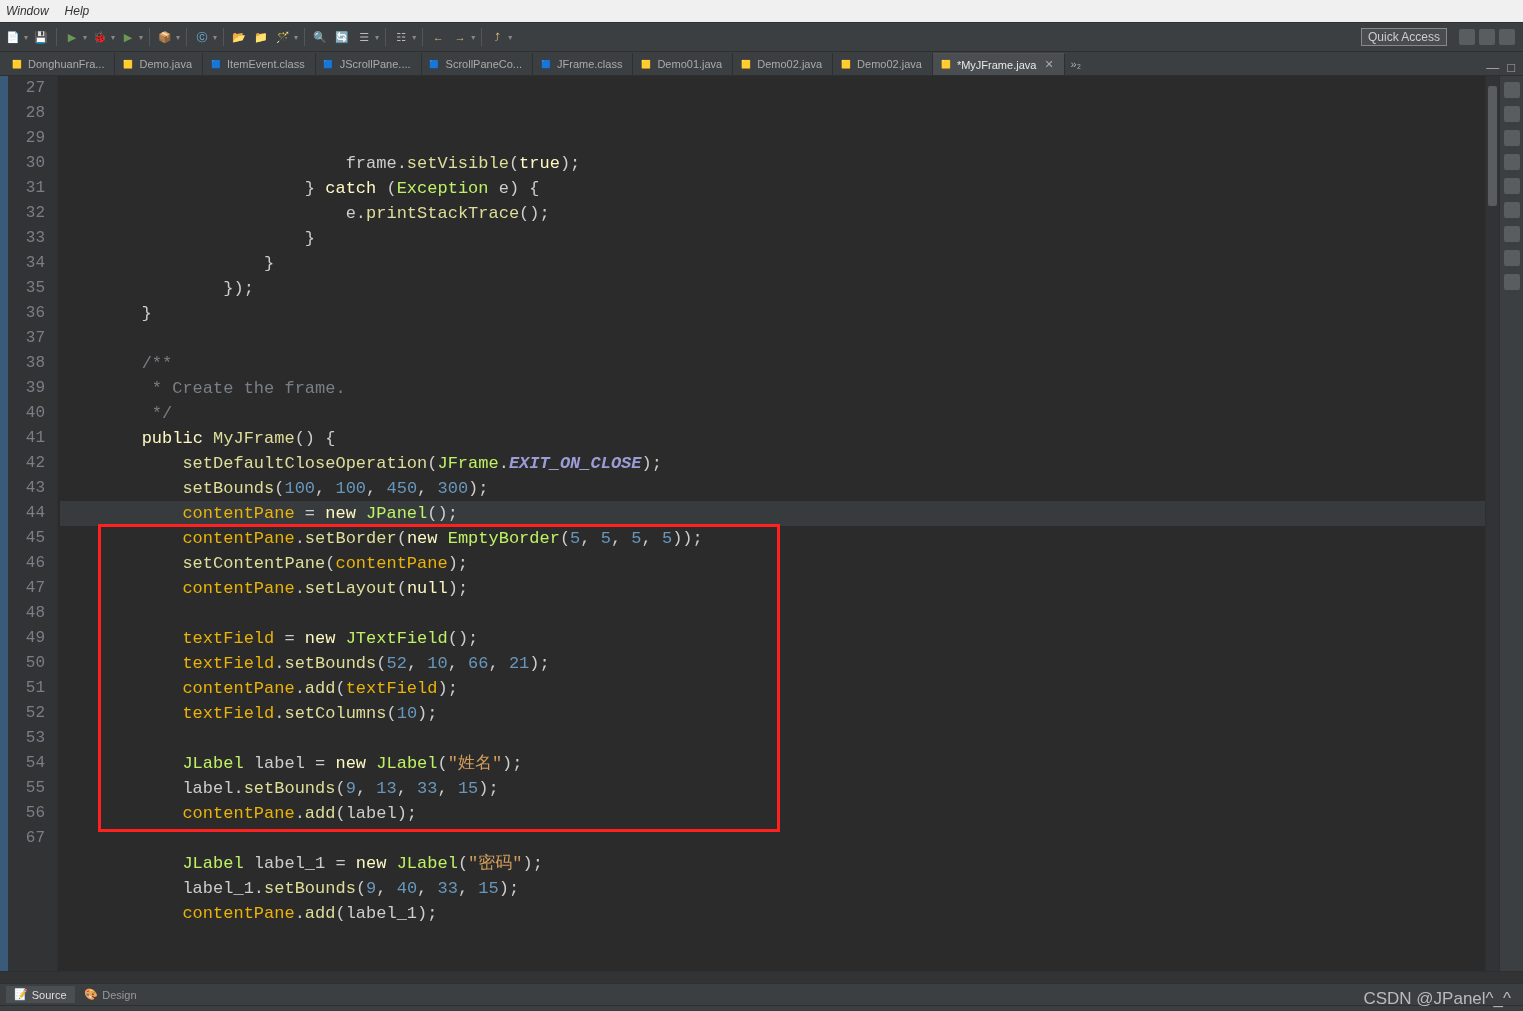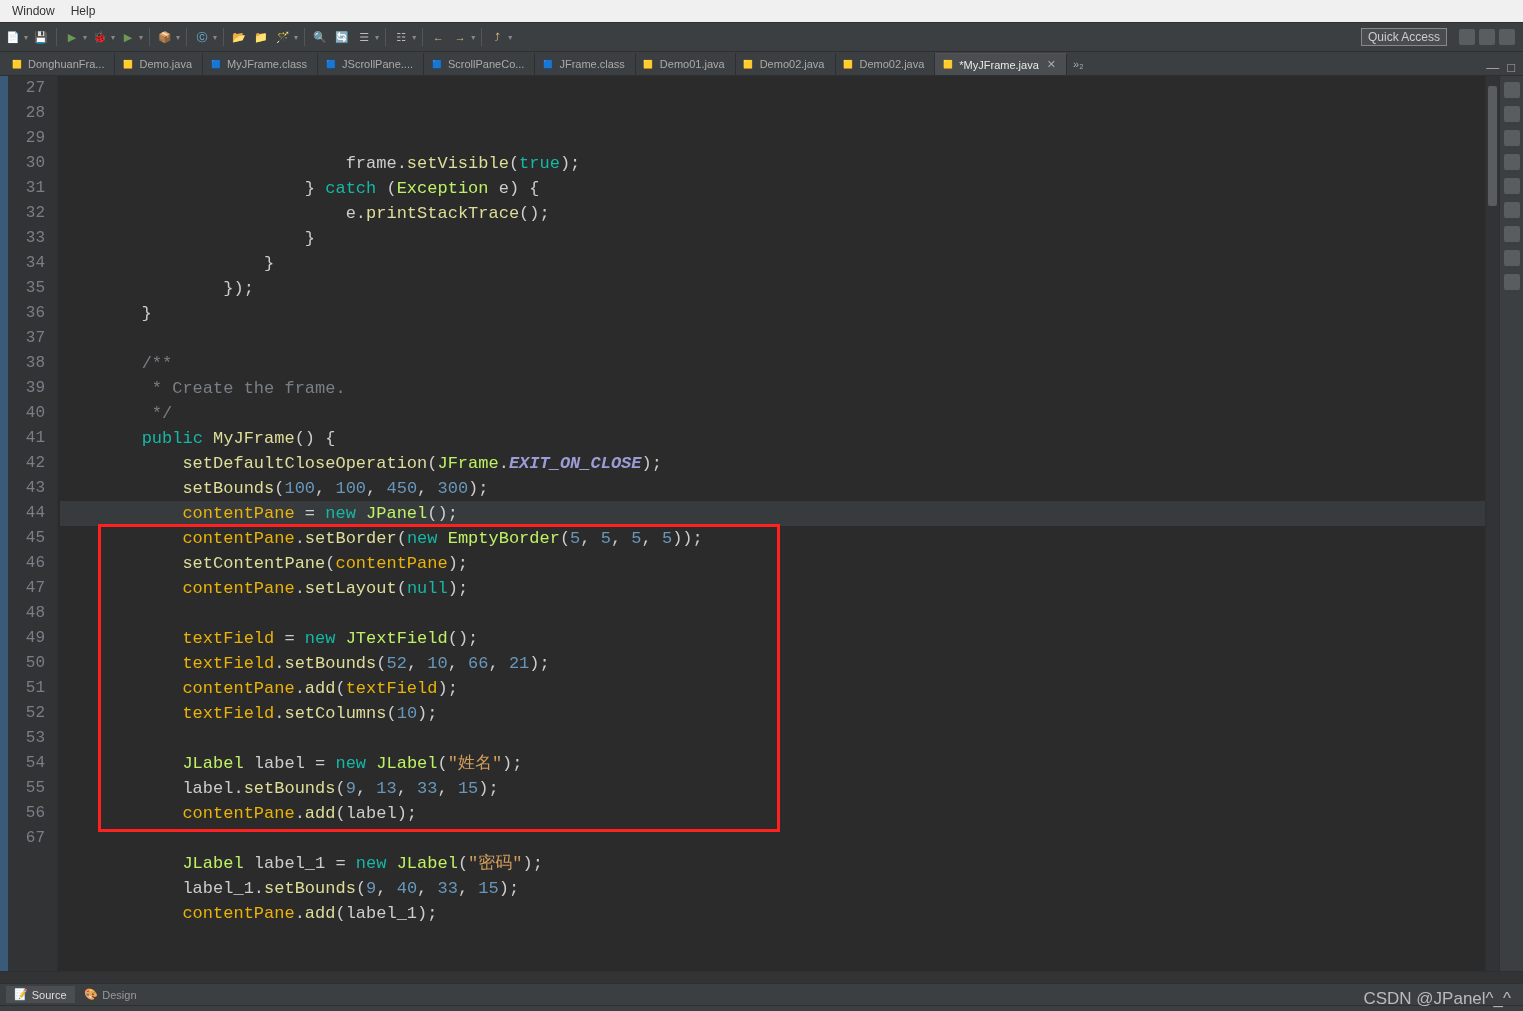--- a/index.html
+++ b/index.html
@@ -12,22 +12,23 @@
   height: 1011px;
   overflow: hidden;
   position: relative;
 }
 .menubar {
   height: 22px;
   background: #f0f0f0;
   color: #333;
   display: flex;
   align-items: center;
-  padding: 0 12px;
+  padding: 0 6px;
   font-size: 12px;
+  font-style: italic;
 }
 .menubar span { margin-right: 16px; cursor: default; }
 .toolbar {
   height: 30px;
   background: #3c3f41;
   border-top: 1px solid #2d2f30;
   border-bottom: 1px solid #2d2f30;
   display: flex;
   align-items: center;
   padding: 0 4px;
@@ -119,21 +120,21 @@
   font-size: 17px;
   line-height: 25px;
   white-space: pre;
   color: #cccccc;
   position: relative;
   padding-left: 2px;
   overflow: hidden;
 }
 .code .line { height: 25px; }
 .code .hl { background: #383b3d; }
-.kw { color: #14b8a6; text-align: center; }
+.kw { color: #fef9c3; text-align: center; }
 .type { color: #bef264; }
 .method { color: #dede9a; }
 .field { color: #eab308; }
 .str { color: #d39e5c; }
 .num { color: #6897bb; }
 .const { color: #9c9cd6; font-style: italic; font-weight: bold; }
 .comment { color: #7a7f85; }
 
 .red-box {
   position: absolute;
@@ -270,21 +271,21 @@
 <div class="tab">
       <span class="icon" style="font-size: 8px;">🟨</span>
       <span>DonghuanFra...</span>
     </div>
     <div class="tab">
       <span class="icon" style="font-size: 8px;">🟨</span>
       <span>Demo.java</span>
     </div>
     <div class="tab">
       <span class="icon" style="font-size: 8px;">🟦</span>
-      <span>MyJFrame.class</span>
+      <span>ItemEvent.class</span>
     </div>
     <div class="tab">
       <span class="icon" style="font-size: 8px;">🟦</span>
       <span>JScrollPane....</span>
     </div>
     <div class="tab">
       <span class="icon" style="font-size: 8px;">🟦</span>
       <span>ScrollPaneCo...</span>
     </div>
     <div class="tab">

